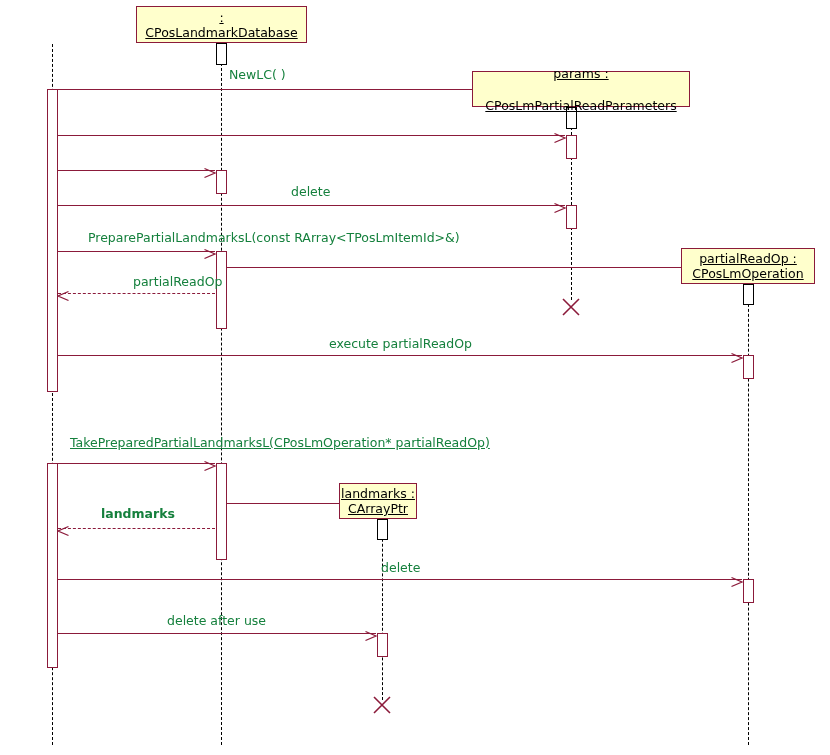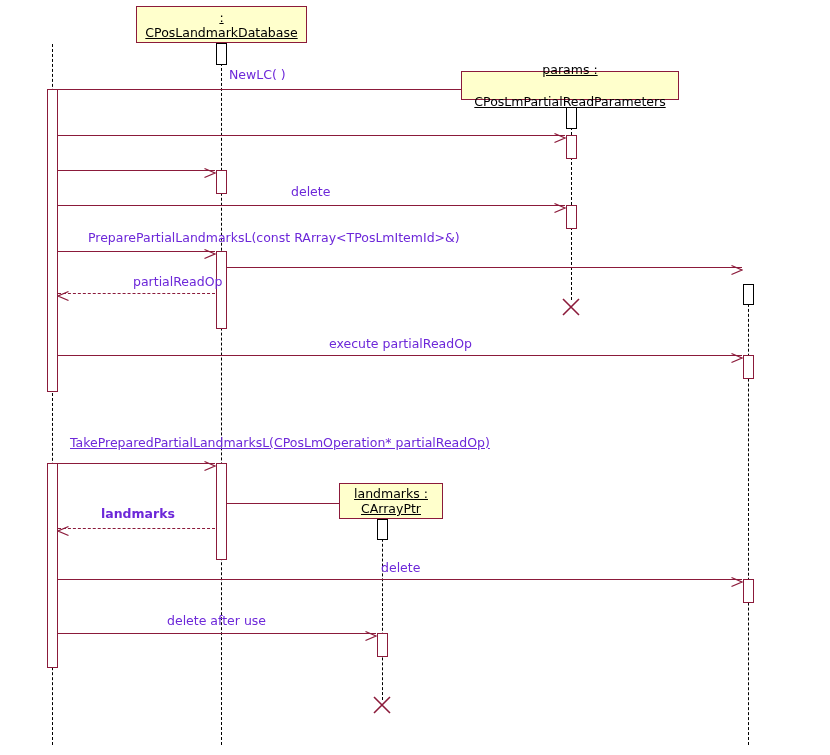--- a/index.html
+++ b/index.html
@@ -56,21 +56,21 @@
     position: absolute;
     height: 0;
     border-top: 1.3px solid #8b1a3a;
   }
   .msg-line.dashed {
     border-top: 1.3px dashed #8b1a3a;
   }
   .msg-label {
     position: absolute;
     font-size: 12.5px;
-    color: #6d28d9;
+    color: #15803d;
     white-space: nowrap;
     line-height: 14px;
   }
   .arrow-head {
     position: absolute;
     width: 12px;
     height: 12px;
   }
   .destroy-x {
     position: absolute;
@@ -159,25 +159,29 @@
     <div class="msg-label" style="left: 381px; top: 561px;">delete</div>
     <div class="msg-line" style="left: 58px; top: 633px; width: 318px;"></div>
     <div class="arrow-head" style="left: 365px; top: 627px;"><svg width="12" height="12" viewBox="0 0 12 12">
         <path d="M 0.5 1.5 L 11 6 L 0.5 10.5" fill="none" stroke="#8b1a3a" stroke-width="1.3"></path>
       </svg></div>
     <div class="msg-label" style="left: 167px; top: 614px;">delete after use</div>
     <div class="obj-box" style="left: 136px; top: 6px; width: 171px; height: 37px;">
       <div class="ln">:</div>
       <div class="ln">CPosLandmarkDatabase</div>
     </div>
-    <div class="obj-box" style="left: 461px; top: 71px; width: 218px; height: 29px; gap: 17px;">
+    <div class="obj-box" style="left: 472px; top: 71px; width: 218px; height: 36px; gap: 17px;">
       <div class="ln">params :</div>
       <div class="ln">CPosLmPartialReadParameters</div>
     </div>
-    <div class="obj-box" style="left: 339px; top: 483px; width: 104px; height: 36px;">
+    <div class="obj-box" style="left: 681px; top: 248px; width: 134px; height: 36px;">
+      <div class="ln">partialReadOp :</div>
+      <div class="ln">CPosLmOperation</div>
+    </div>
+    <div class="obj-box" style="left: 339px; top: 483px; width: 78px; height: 36px;">
       <div class="ln">landmarks :</div>
       <div class="ln">CArrayPtr</div>
     </div>
     <div class="destroy-x" style="left: 561px; top: 297px;"><svg width="20" height="20" viewBox="0 0 20 20">
         <path d="M 2 2 L 18 18 M 18 2 L 2 18" stroke="#8b1a3a" stroke-width="1.6" fill="none"></path>
       </svg></div>
     <div class="destroy-x" style="left: 372px; top: 695px;"><svg width="20" height="20" viewBox="0 0 20 20">
         <path d="M 2 2 L 18 18 M 18 2 L 2 18" stroke="#8b1a3a" stroke-width="1.6" fill="none"></path>
       </svg></div>
   </div>

